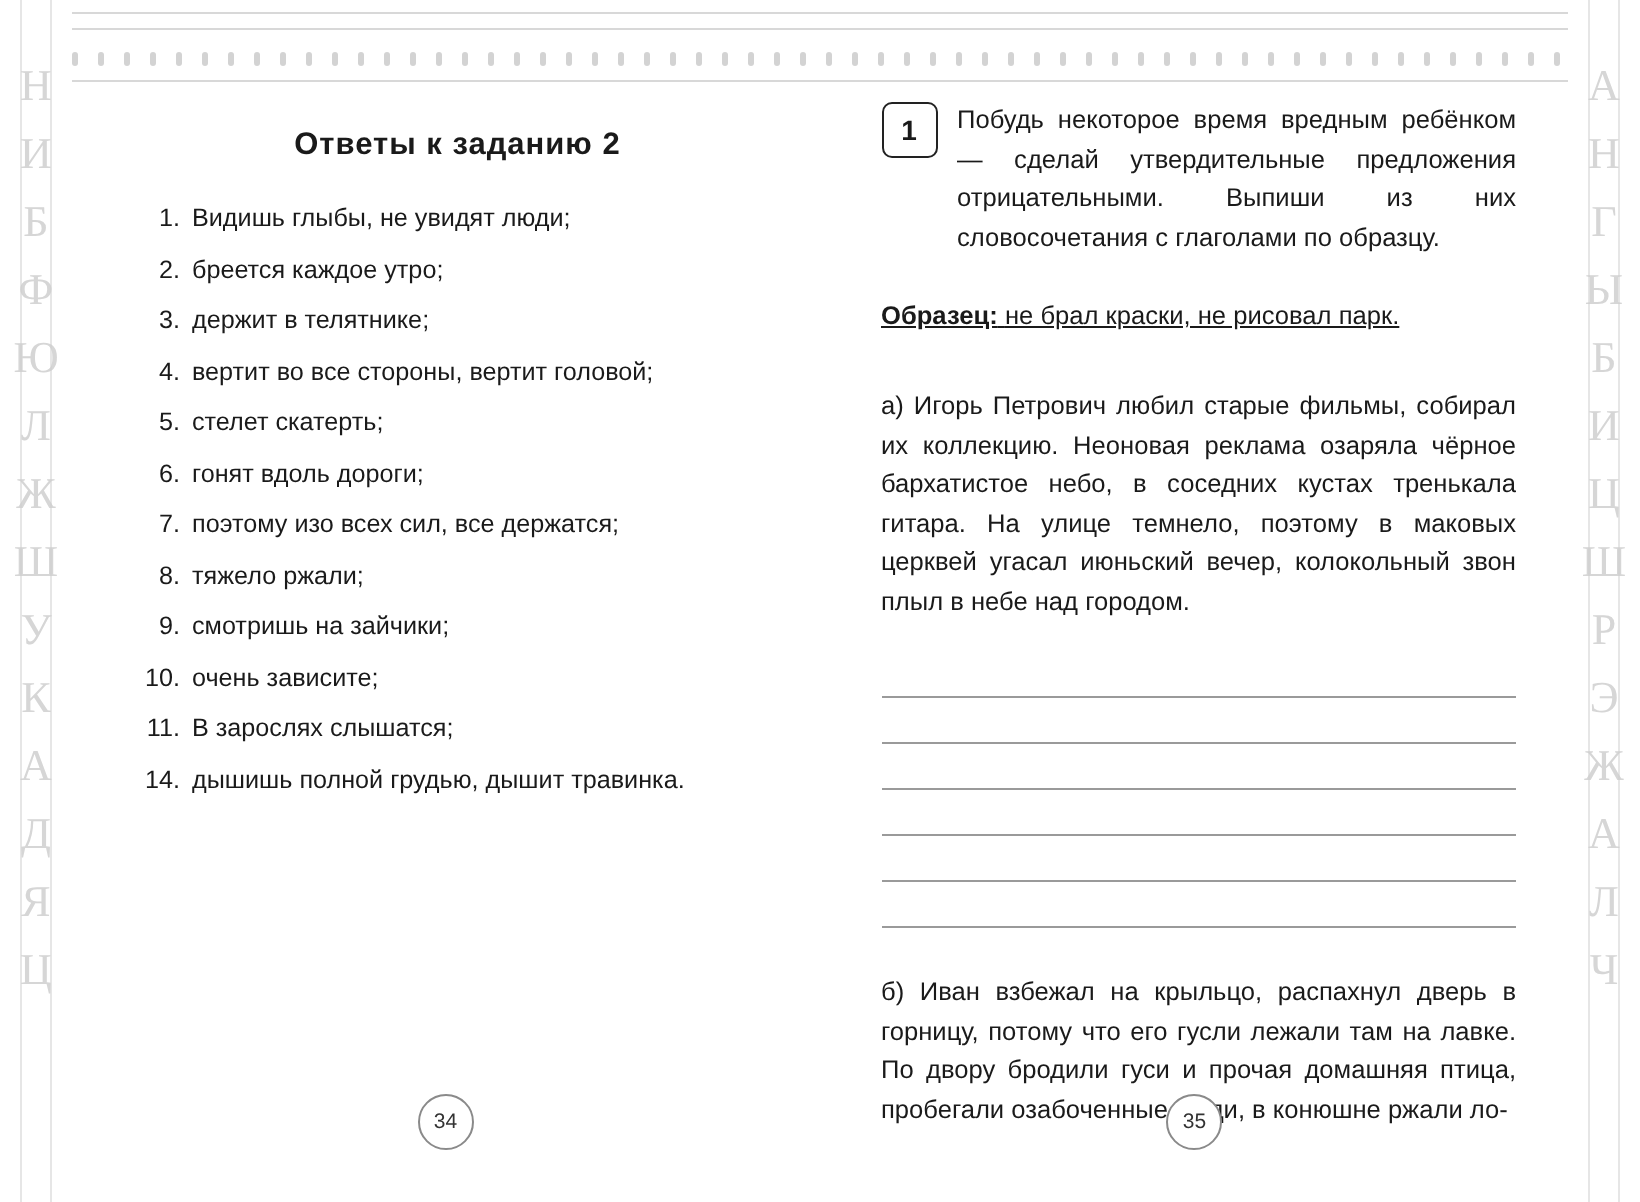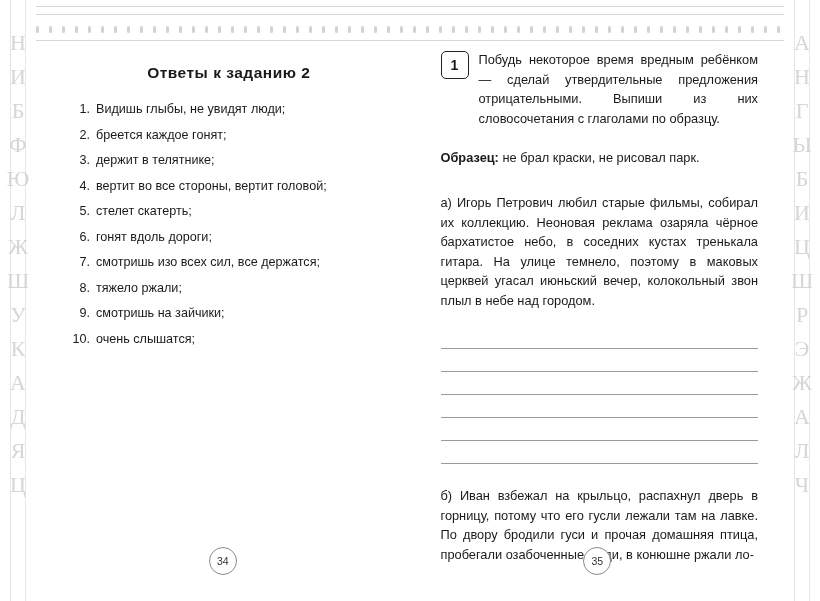--- a/index.html
+++ b/index.html
@@ -114,20 +114,21 @@
   .task-text{
     flex:1 1 auto;
     font-size:12.8px;
     line-height:19.5px;
     text-align:justify;
   }
   .sample{
     margin-top:20px;
     font-size:12.8px;
     line-height:19px;
+    text-decoration:underline;
   }
   .sample b{font-weight:bold;}
 
   .para{
     margin-top:26px;
     font-size:12.8px;
     line-height:19.5px;
     text-align:justify;
   }
   .para.b{margin-top:22px;}
@@ -269,53 +270,61 @@
 
   <div class="page left">
     <h1 class="title">Ответы к заданию 2</h1>
     <ol class="answers" id="answers-list">
         <li>
           <span class="num">1.</span>
           <span class="txt">Видишь глыбы, не увидят люди;</span>
         </li>
         <li>
           <span class="num">2.</span>
-          <span class="txt">бреется каждое гонят;</span>
+          <span class="txt">бреется каждое утро;</span>
         </li>
         <li>
           <span class="num">3.</span>
           <span class="txt">держит в телятнике;</span>
         </li>
         <li>
           <span class="num">4.</span>
           <span class="txt">вертит во все стороны, вертит головой;</span>
         </li>
         <li>
           <span class="num">5.</span>
           <span class="txt">стелет скатерть;</span>
         </li>
         <li>
           <span class="num">6.</span>
           <span class="txt">гонят вдоль дороги;</span>
         </li>
         <li>
           <span class="num">7.</span>
-          <span class="txt">смотришь изо всех сил, все держатся;</span>
+          <span class="txt">поэтому изо всех сил, все держатся;</span>
         </li>
         <li>
           <span class="num">8.</span>
           <span class="txt">тяжело ржали;</span>
         </li>
         <li>
           <span class="num">9.</span>
           <span class="txt">смотришь на зайчики;</span>
         </li>
         <li>
           <span class="num">10.</span>
-          <span class="txt">очень слышатся;</span>
+          <span class="txt">очень зависите;</span>
+        </li>
+        <li>
+          <span class="num">11.</span>
+          <span class="txt">В зарослях слышатся;</span>
+        </li>
+        <li>
+          <span class="num">14.</span>
+          <span class="txt">дышишь полной грудью, дышит травинка.</span>
         </li>
       </ol>
     <div class="page-num">34</div>
   </div>
 
   <div class="gutter"></div>
 
   <div class="page right">
 
     <div class="task">

